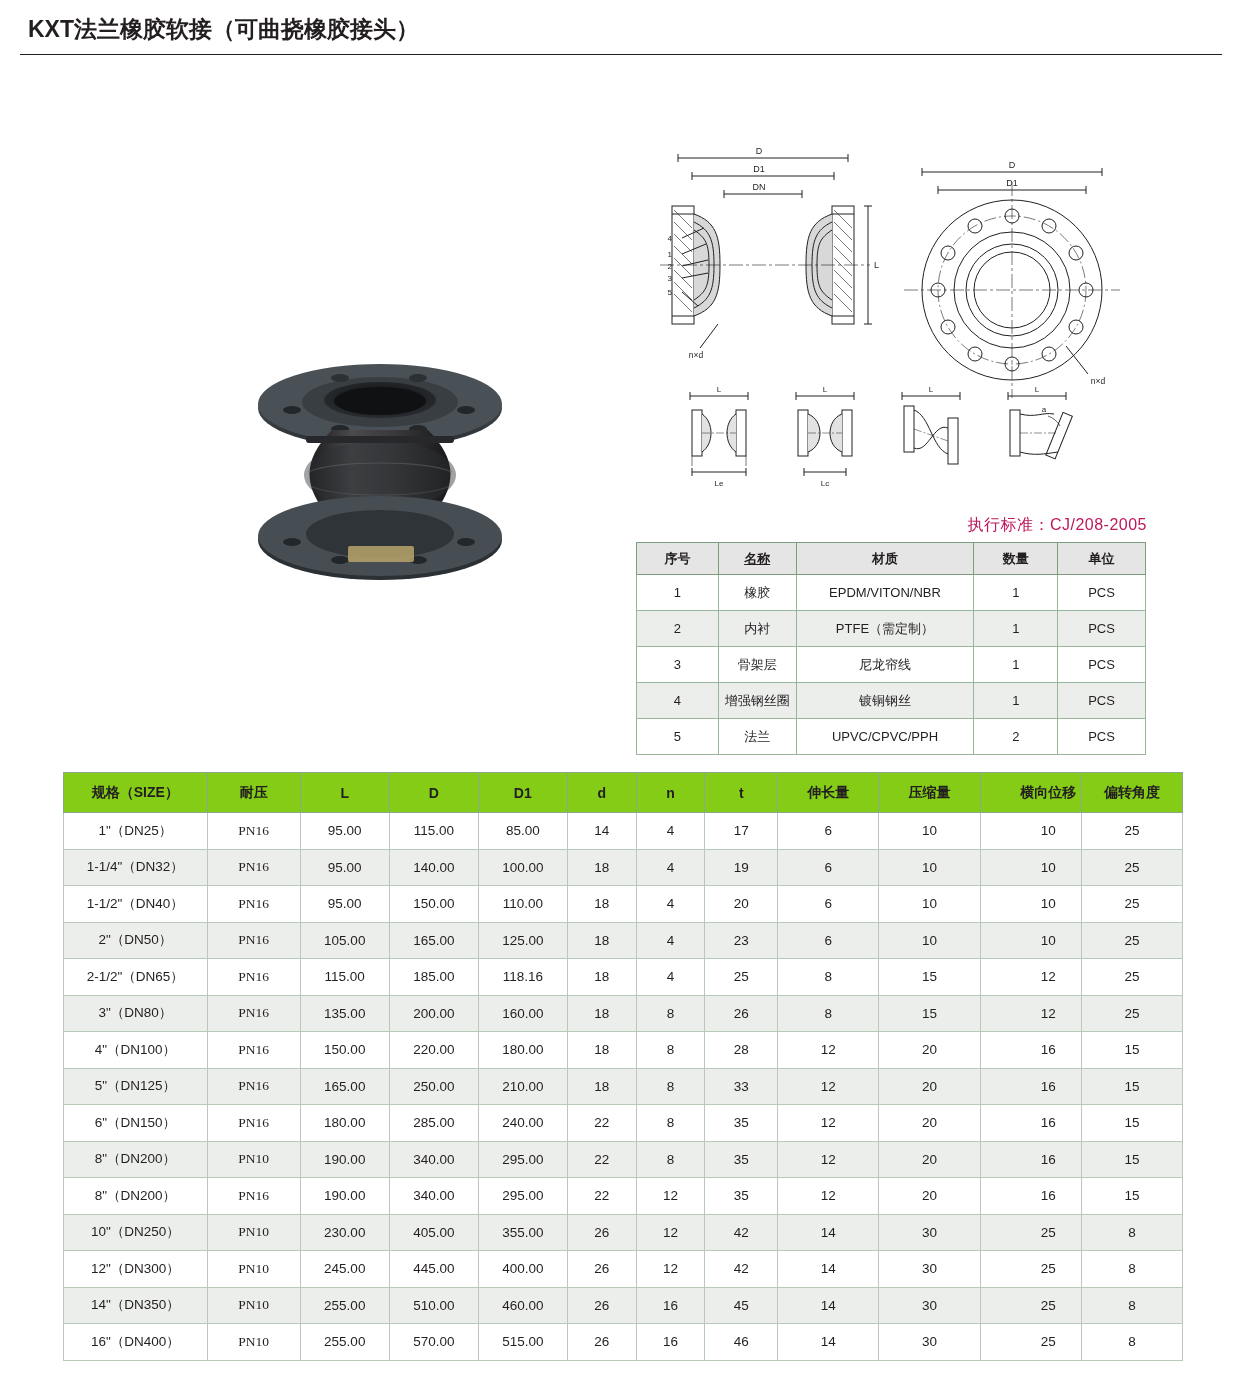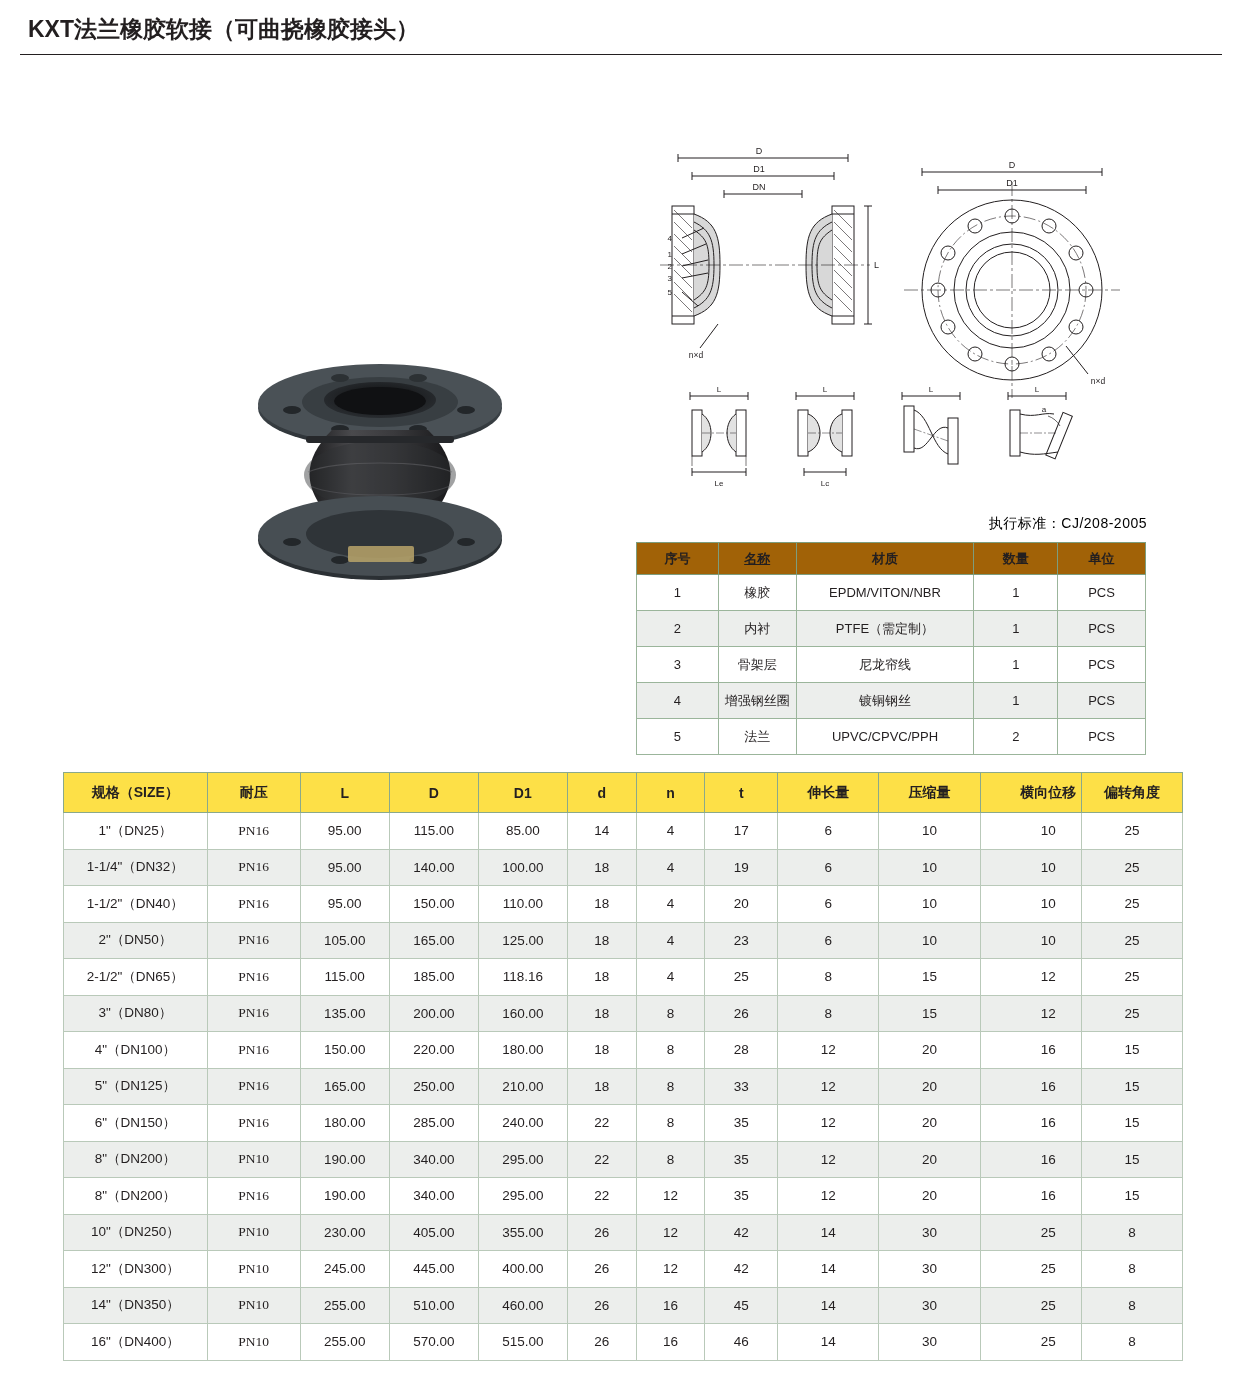--- a/index.html
+++ b/index.html
@@ -64,36 +64,36 @@
     position: absolute;
     left: 620px;
     top: 55px;
     width: 560px;
     height: 400px;
   }
   .standard-note {
     position: absolute;
     right: 95px;
     top: 460px;
-    font-size: 14px;
-    color: #000000;
+    font-size: 16px;
+    color: #be185d;
     letter-spacing: 0.5px;
   }
 
   
   .parts-table {
     position: absolute;
     left: 636px;
     top: 487px;
     width: 510px;
     border-collapse: collapse;
     font-size: 13px;
   }
   .parts-table th {
-    background: #a16207;
+    background: #e5e5e5;
     border: 1px solid #7d9d7d;
     height: 32px;
     font-weight: bold;
     color: #231f20;
   }
   .parts-table td {
     border: 1px solid #9bb59b;
     height: 36px;
     text-align: center;
     color: #231f20;
@@ -112,21 +112,21 @@
     left: 63px;
     top: 772px;
     width: 1120px;
   }
   table.spec {
     border-collapse: collapse;
     width: 100%;
     font-size: 13.5px;
   }
   table.spec th {
-    background: #fde047;
+    background: #84cc16;
     border: 1px solid #8aa98a;
     height: 40px;
     font-weight: bold;
     color: #231f20;
     font-size: 14px;
   }
   table.spec td {
     border: 1px solid #b9c9b9;
     height: 36.5px;
     text-align: center;

